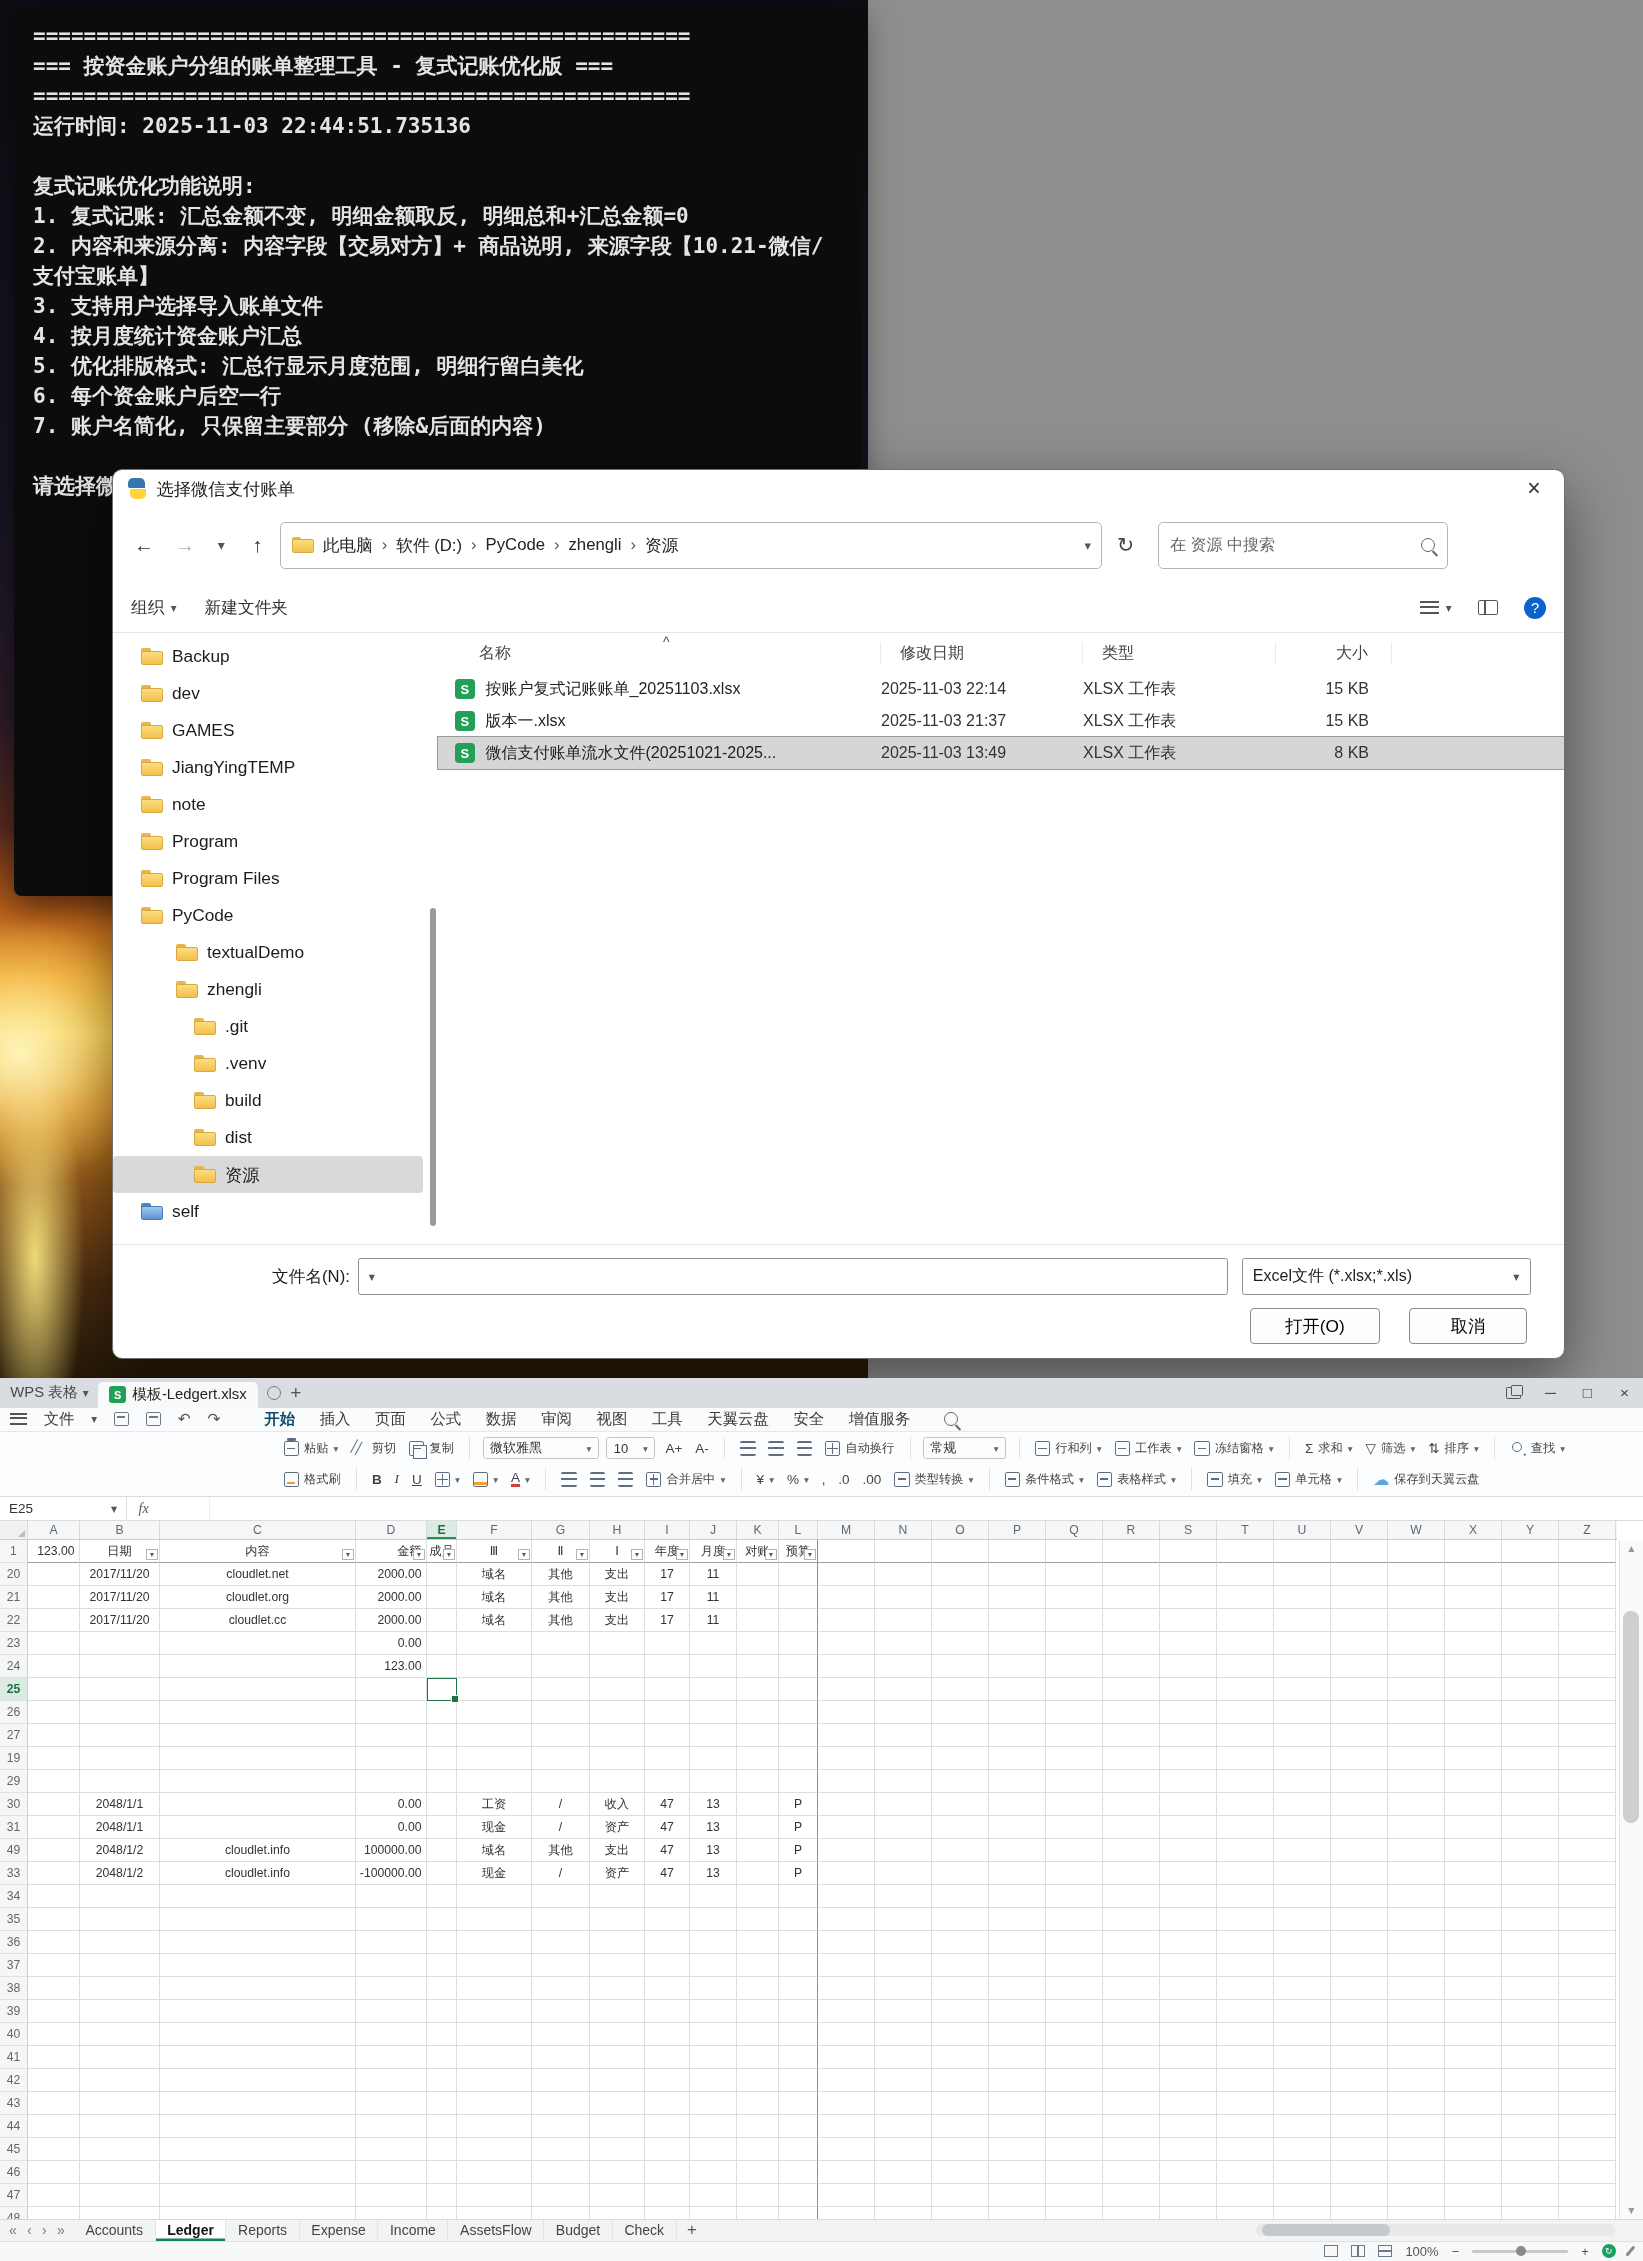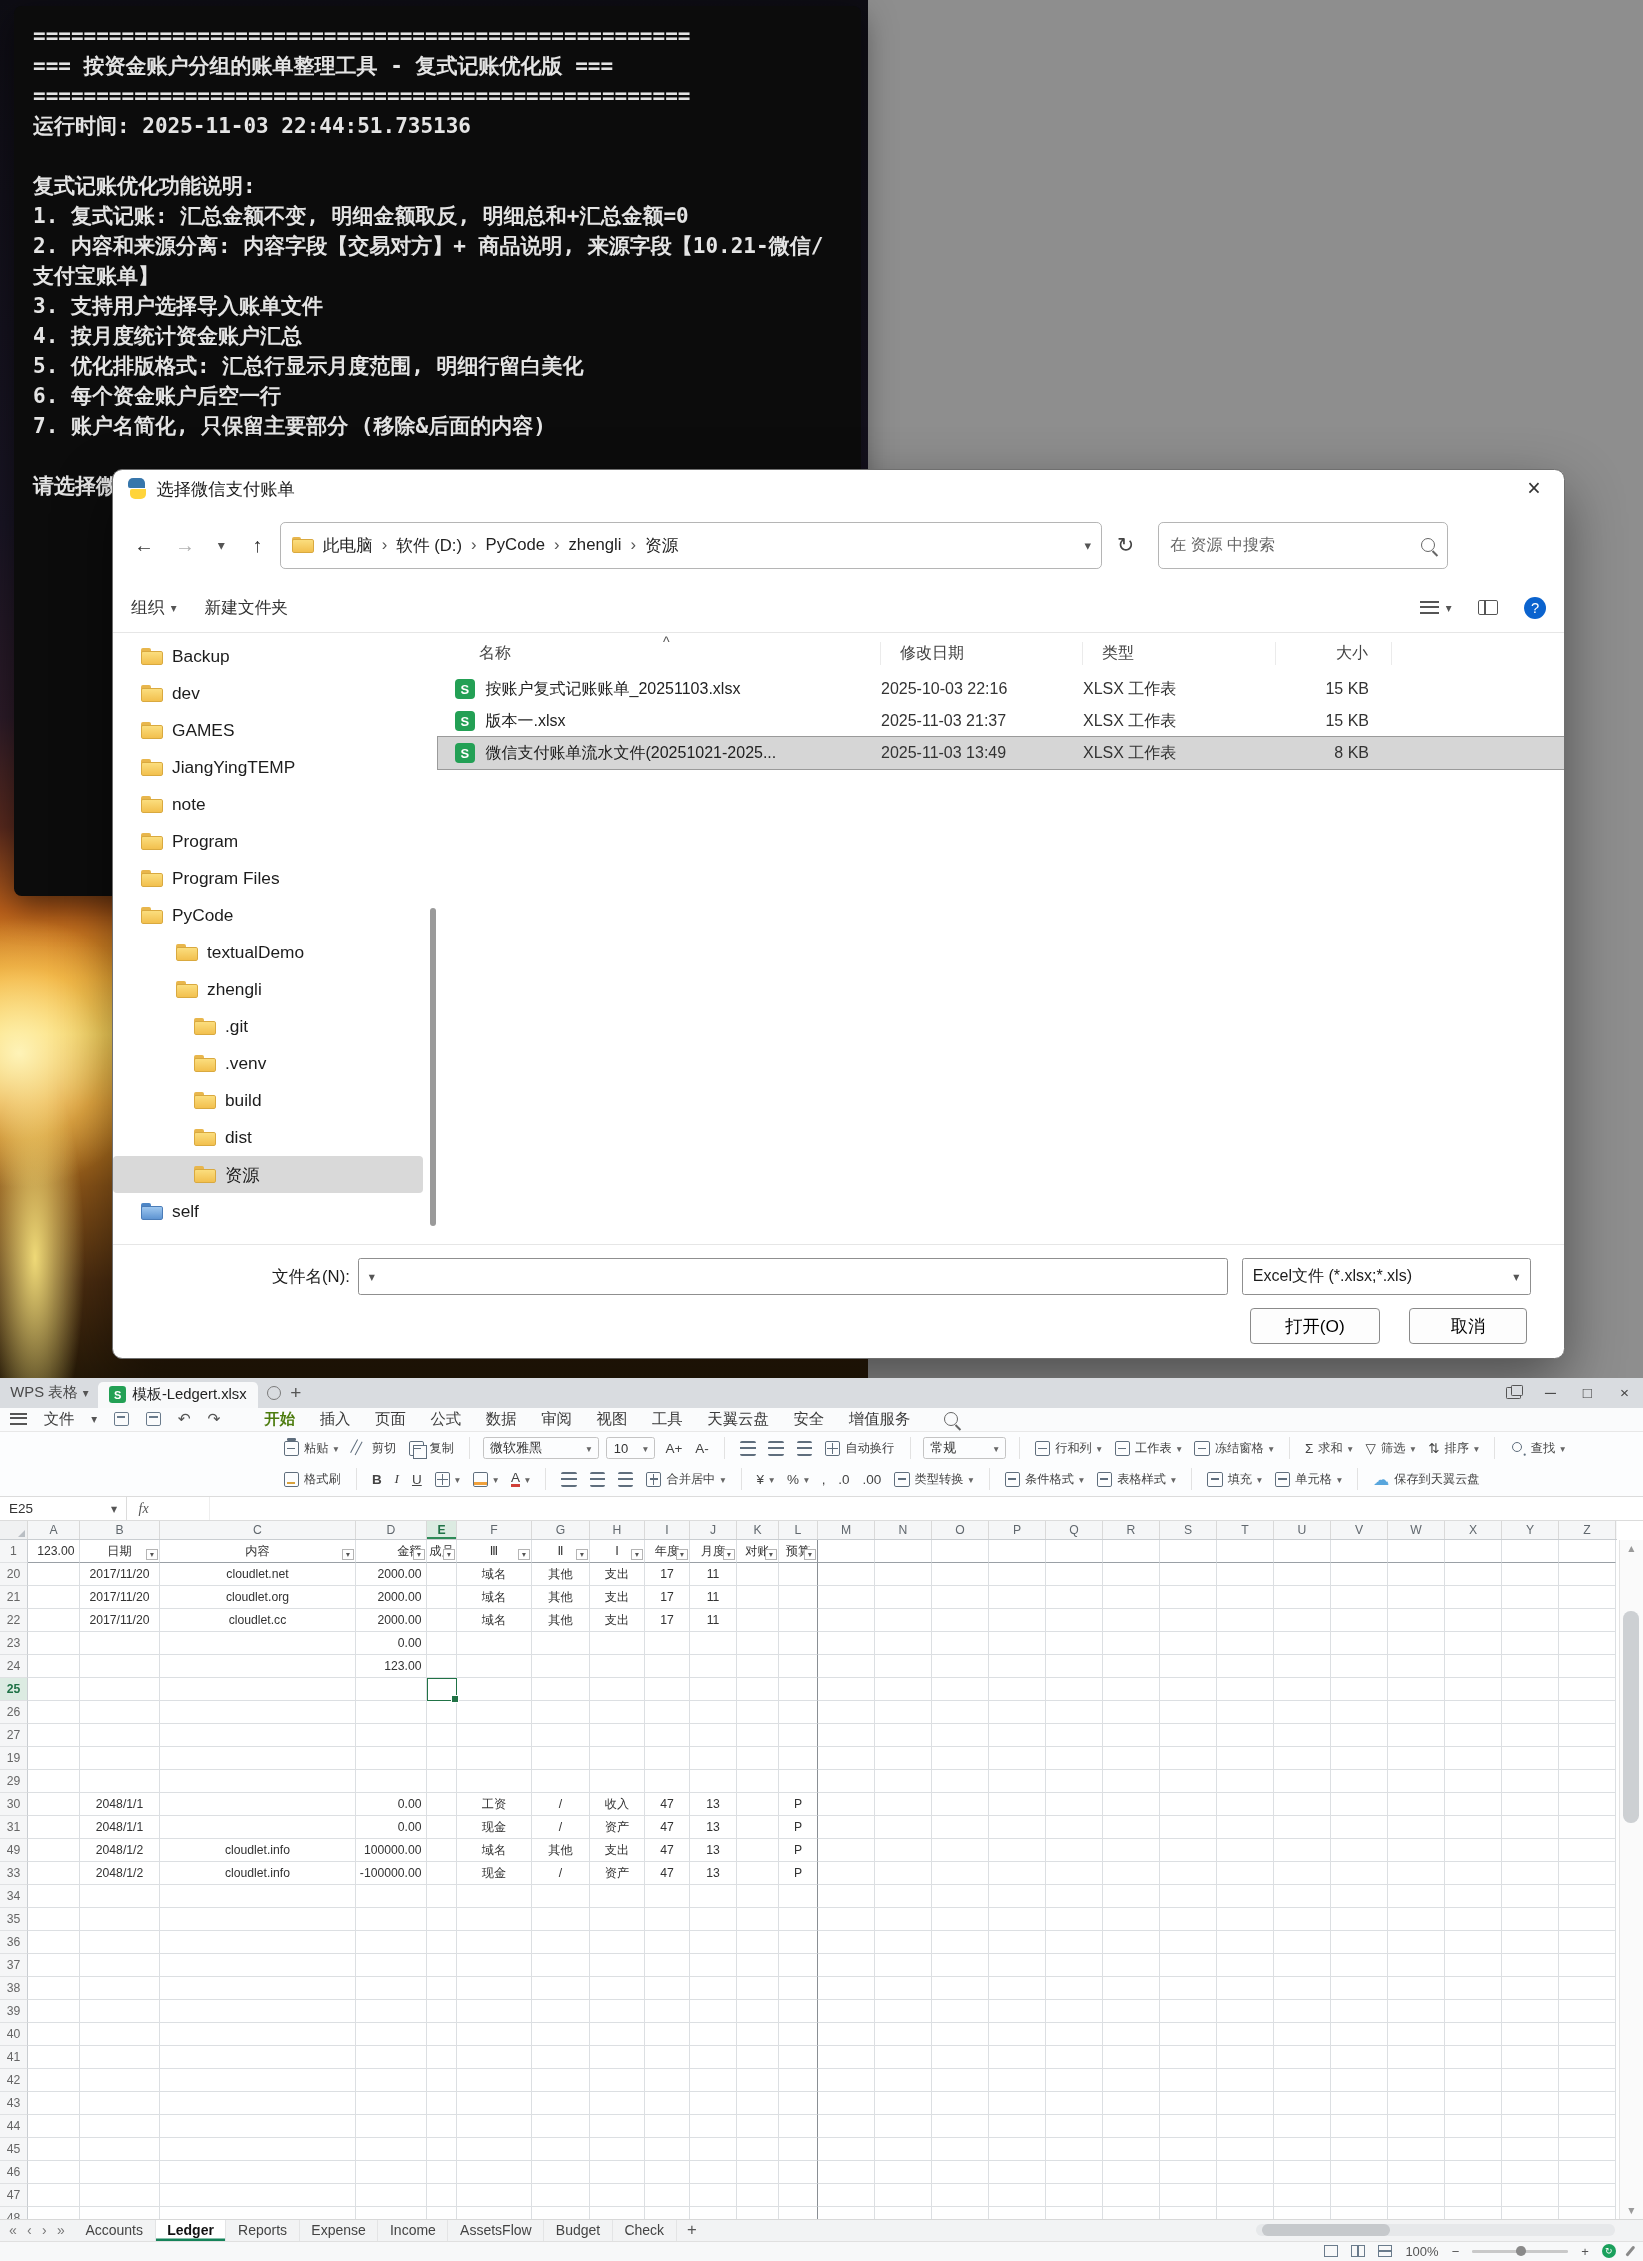--- a/index.html
+++ b/index.html
@@ -109,21 +109,21 @@
   .win-ctrl { width:37px; height:29.5px; display:flex; align-items:center; justify-content:center; font-size:15.4px; color:#444; }
   .wsx-ic { width:15.4px; height:11.6px; border:1.3px solid #555; border-radius:1.3px; position:relative; }
   .wsx-ic::after { content:""; position:absolute; left:3.9px; top:-2.6px; right:-2.6px; height:9px; border:1.3px solid #555; border-radius:1.3px; background:#d9dce0; }
   .wps-menubar { height:24.4px; background:#fafbfc; border-bottom:0.6px solid #e8e8e8; display:flex; align-items:center; padding:0 10.3px; gap:16.7px; font-size:15.4px; color:#3c3c3c; flex:0 0 auto; }
   .ham { width:16.7px; height:11.6px; background:linear-gradient(#555 0 1.9px, transparent 1.9px 4.5px, #555 4.5px 6.4px, transparent 6.4px 9.6px, #555 9.6px 11.6px); }
   .q-ic { width:15.4px; height:14px; border:1.3px solid #6a7b8c; border-radius:1.9px; position:relative; }
   .q-ic::after { content:""; position:absolute; left:2.6px; right:2.6px; top:2.6px; height:1.9px; background:#6a7b8c; }
   .q-glyph { font-size:15.4px; color:#555; }
   .mtabs { display:flex; gap:22px; margin-left:26px; }
   .mtab { padding:2.6px 1.3px; }
-  .mtab.active { color:#4d7c0f; font-weight:bold; box-shadow:0 2.6px 0 #15835a; }
+  .mtab.active { color:#0c4a6e; font-weight:bold; box-shadow:0 2.6px 0 #15835a; }
   .menu-search { margin-left:15.4px; }
   .wps-ribbon { height:65px; background:#fcfdfe; border-bottom:0.6px solid #dcdcdc; display:flex; flex-direction:column; justify-content:center; gap:3.9px; padding-left:281px; flex:0 0 auto; }
   .rb-row { height:27px; display:flex; align-items:center; gap:7.7px; }
   .rb-sep { width:0.6px; height:22px; background:#e2e2e2; margin:0 5.1px; flex:0 0 auto; }
   .rb-btn { display:flex; align-items:center; gap:5.1px; font-size:12.2px; color:#444; border:none; background:none; padding:1.3px 2.6px; }
   .rb-combo { height:22px; border:0.6px solid #c4c4c4; border-radius:2.6px; display:flex; align-items:center; justify-content:space-between; padding:0 6.4px; font-size:13px; color:#333; gap:6.4px; }
   .rb-glyph { font-size:13.5px; color:#444; }
   .rb-glyph.b { font-weight:bold; }
   .rb-glyph.i { font-style:italic; font-family:"Liberation Serif", serif; }
   .rb-glyph.u { text-decoration:underline; }
@@ -340,21 +340,21 @@
           <span class="fl-hcell fl-hdate">修改日期</span>
           <span class="fl-hcell fl-htype">类型</span>
           <span class="fl-hcell fl-hsize">大小</span>
         </div>
         <div id="fl-rows">
             <div class="fl-row">
               <span class="fl-name">
                 <span class="xls-ic">S</span>
                 <span>按账户复式记账账单_20251103.xlsx</span>
               </span>
-              <span class="fl-date">2025-10-03 22:16</span>
+              <span class="fl-date">2025-11-03 22:14</span>
               <span class="fl-type">XLSX 工作表</span>
               <span class="fl-size">15 KB</span>
             </div>
             <div class="fl-row">
               <span class="fl-name">
                 <span class="xls-ic">S</span>
                 <span>版本一.xlsx</span>
               </span>
               <span class="fl-date">2025-11-03 21:37</span>
               <span class="fl-type">XLSX 工作表</span>

